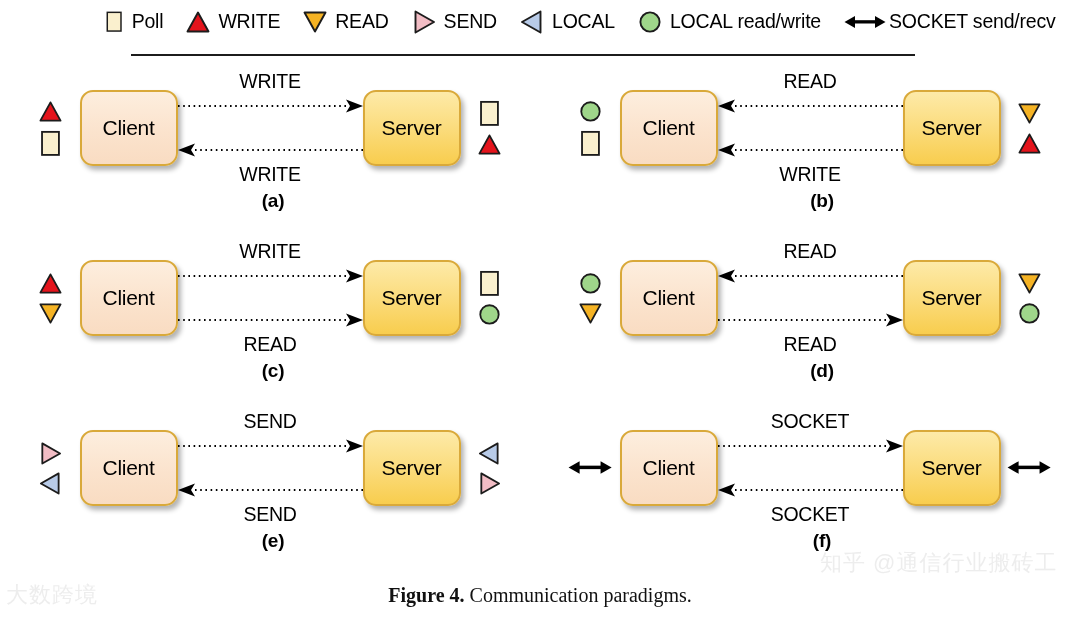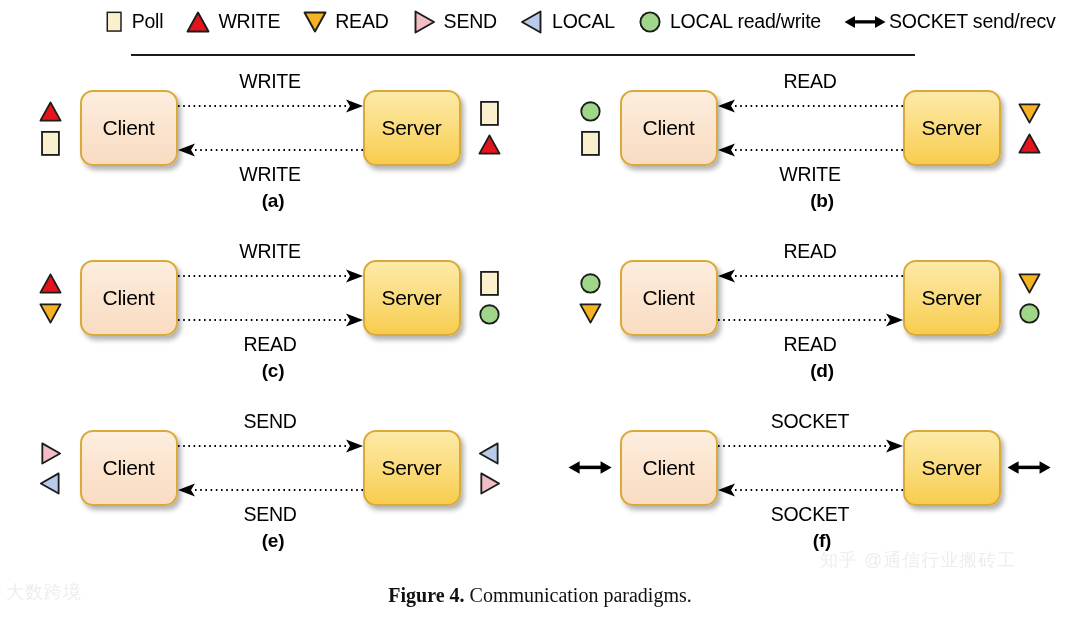--- a/index.html
+++ b/index.html
@@ -148,21 +148,21 @@
 
   
   .wm {
     position: absolute;
     opacity: 0.80;
     pointer-events: none;
   }
   #wm-left  { left: 6px;  top: 580px; }
   #wm-right { left: 820px; top: 548px; }
   .wm-text {
-    font-size: 18px;
+    font-size: 22px;
     color: #e9e9e9;
     letter-spacing: 1px;
     white-space: nowrap;
   }
 
   
   #figure-caption {
     position: absolute;
     left: 0; top: 584px;
     width: 1080px;

